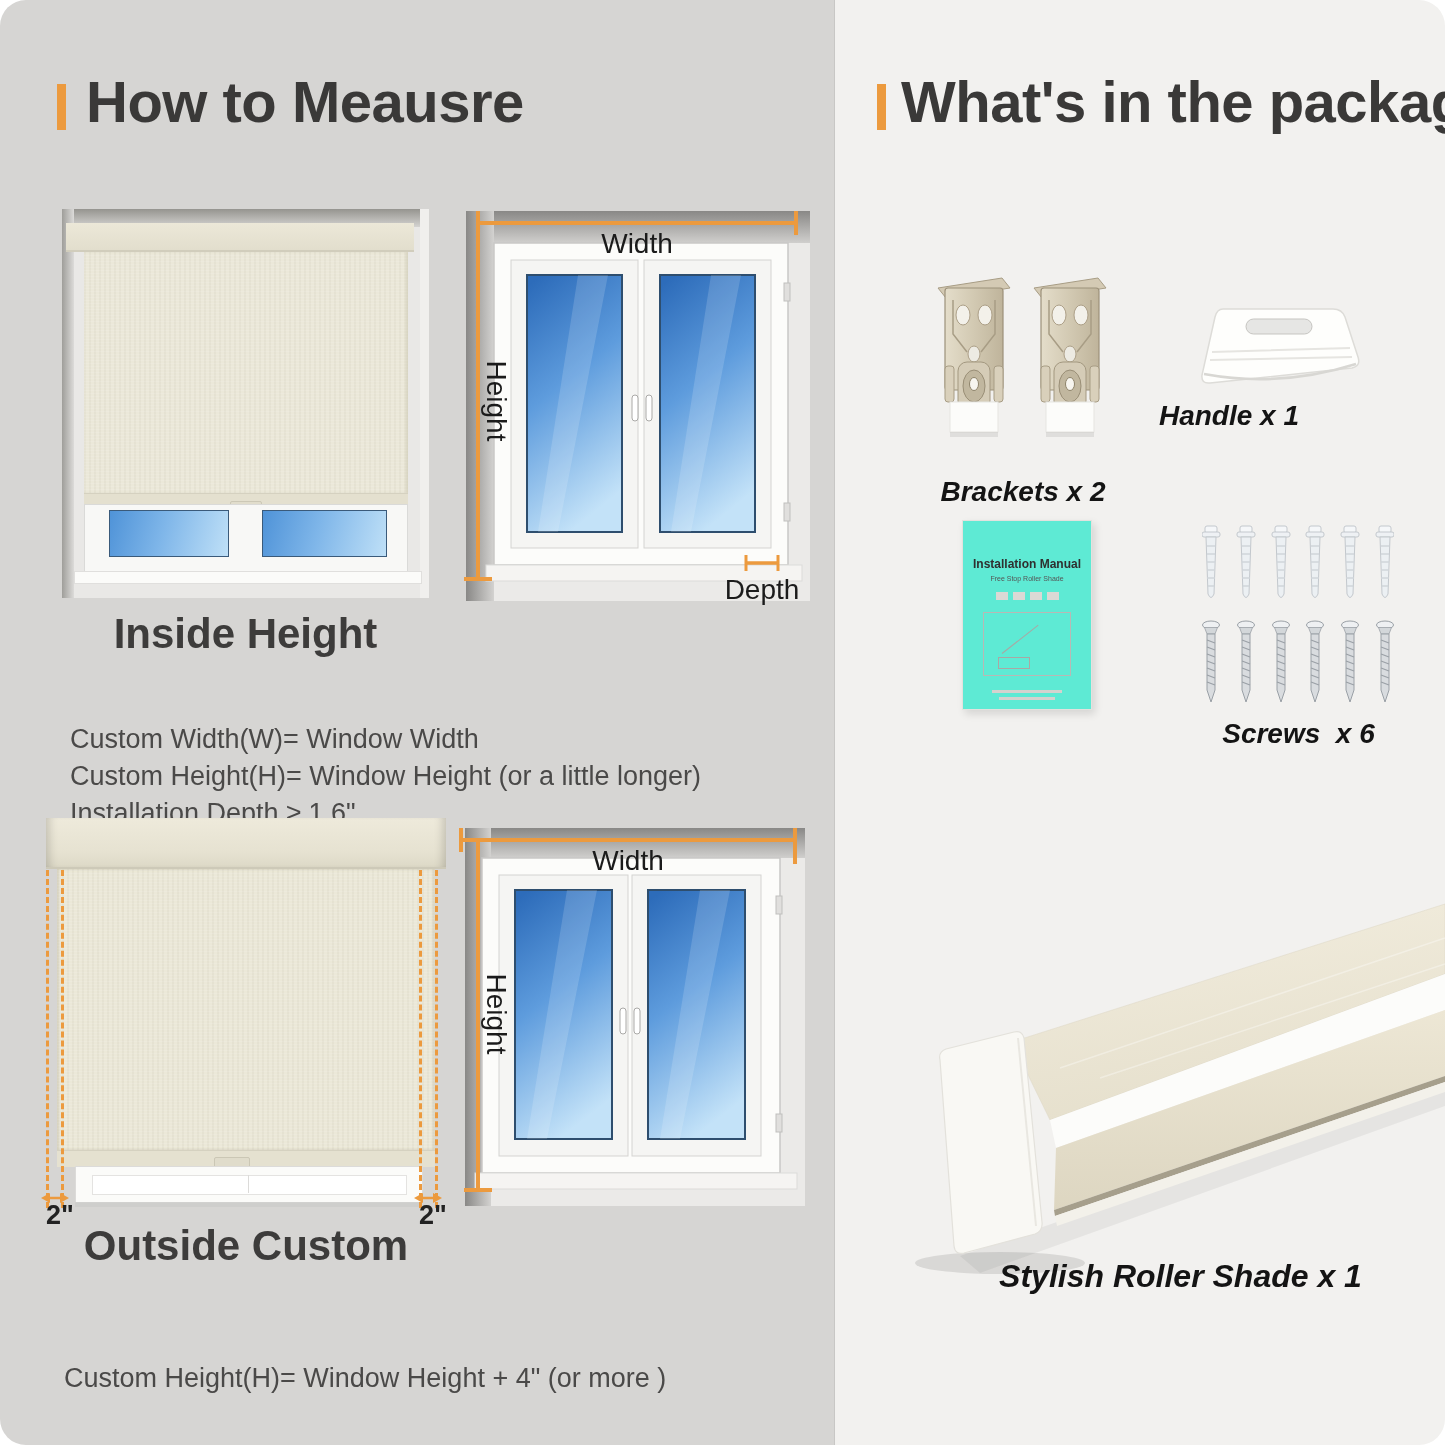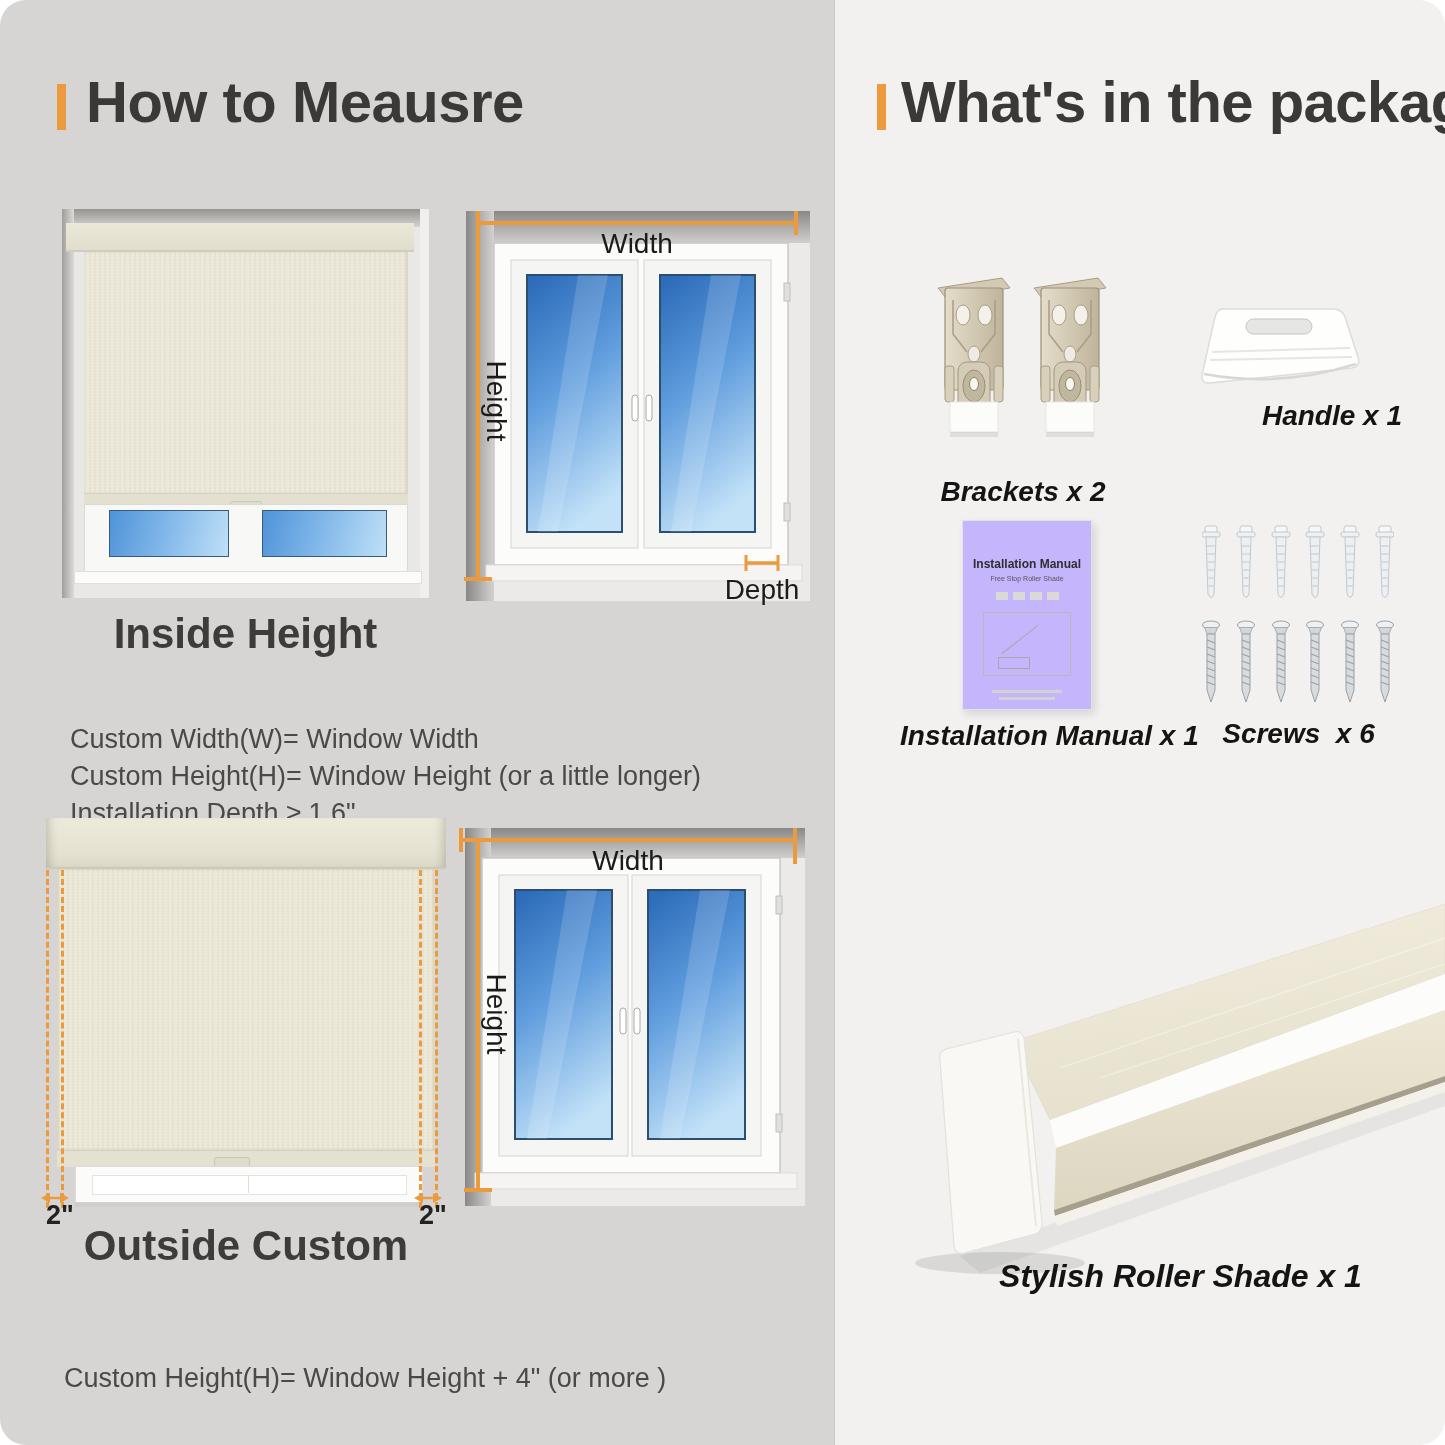--- a/index.html
+++ b/index.html
@@ -25,21 +25,21 @@
   .item-label{position:absolute;font-size:28px;font-weight:700;font-style:italic;
               color:#141414;text-align:center;white-space:pre;}
   .gap-label{position:absolute;font-size:27px;font-weight:600;color:#222;
              text-align:center;white-space:pre;}
   .dash-v{position:absolute;width:0;border-left:3px dashed var(--accent);}
   svg text{font-family:"Liberation Sans",sans-serif;fill:#1B1B1B;}
   
   .layer{position:absolute;}
   .fabric-tex{background-image:repeating-linear-gradient(0deg,rgba(255,255,255,.10) 0 1px,rgba(0,0,0,0) 1px 3px),
               repeating-linear-gradient(90deg,rgba(120,110,85,.05) 0 2px,rgba(0,0,0,0) 2px 5px);}
-  .manual-doc{position:absolute;background:#c4b5fd;border:1px solid #E3E2DE;
+  .manual-doc{position:absolute;background:#5eead4;border:1px solid #E3E2DE;
               box-shadow:3px 4px 8px rgba(0,0,0,.12);}
   .manual-title{margin-top:36px;text-align:center;font-size:12px;font-weight:700;color:#2F2F2F;}
   .manual-sub{margin-top:4px;text-align:center;font-size:7px;color:#555;}
   .manual-chips{display:flex;justify-content:center;gap:5px;margin-top:10px;}
   .manual-chips span{display:block;width:12px;height:8px;background:#DBD9D5;}
   .manual-box{width:86px;height:62px;border:1px solid #B9B8B4;margin:12px auto 0;position:relative;overflow:hidden;}
   .manual-box i{position:absolute;left:18px;top:40px;width:46px;height:0;border-top:1px solid #A9A8A4;
                 transform:rotate(-38deg);transform-origin:left;}
   .manual-box em{position:absolute;left:14px;top:44px;width:30px;height:10px;border:1px solid #A9A8A4;}
   .manual-foot{width:70px;height:3px;background:#D4D2CE;margin:14px auto 0;}
@@ -215,39 +215,38 @@
     <use href="#bk" x="104" y="0"></use>
   </svg>
   <div class="item-label" style="left:928px;top:476px;width:190px">Brackets x 2</div>
 
   <svg class="abs" style="left:1190px;top:300px" width="180" height="96" viewBox="0 0 180 96">
     <path d="M33,9 L143,9 Q152,9 155,17 L168,57 Q171,66 162,68 L20,83 Q11,84 12,75 L25,17 Q27,9 33,9 Z" fill="#FEFEFC" stroke="#DDDCD8" stroke-width="1.5"></path>
     <rect x="56" y="19" width="66" height="15" rx="7.5" fill="#E6E6E4" stroke="#C6C5C1"></rect>
     <path d="M22,52 L160,48 M20,60 L162,57" stroke="#E6E5E1" stroke-width="2" fill="none"></path>
     <path d="M14,74 Q90,88 166,64" stroke="#D8D7D3" stroke-width="2.5" fill="none"></path>
   </svg>
-  <div class="item-label" style="left:1237px;top:400px;width:190px">Handle x 1</div>
+  <div class="item-label" style="left:1134px;top:400px;width:190px">Handle x 1</div>
 
   <div class="manual-doc" style="left:962px;top:520px;width:128px;height:188px">
     <div class="manual-title">Installation Manual</div>
     <div class="manual-sub">Free Stop Roller Shade</div>
     <div class="manual-chips">
         <span></span>
         <span></span>
         <span></span>
         <span></span>
       </div>
     <div class="manual-box">
         <i></i>
         <em></em>
       </div>
     <div class="manual-foot"></div>
     <div class="manual-foot2"></div>
   </div>
-  <div class="item-label" style="left:900px;top:720px;width:285px">Installation Manual x 1</div>
 
   <svg class="abs" style="left:1202px;top:520px" width="192" height="190" viewBox="0 0 192 190">
     <defs>
       <g id="anchor">
         <rect x="3" y="0" width="12" height="7" rx="2" fill="#F5F7F9" stroke="#C3C8CD"></rect>
         <rect x="0" y="6" width="18" height="5" rx="2" fill="#EEF1F4" stroke="#C3C8CD"></rect>
         <path d="M4,11 L14,11 L12,68 Q9,75 6,68 Z" fill="#ECF0F3" stroke="#C3C8CD"></path>
         <path d="M5,20 h8 M5,28 h8 M5,36 h8 M5,44 h8 M5,52 h8 M6,60 h6" stroke="#CFD5DA" fill="none" stroke-width="1.5"></path>
       </g>
       <g id="screw">

